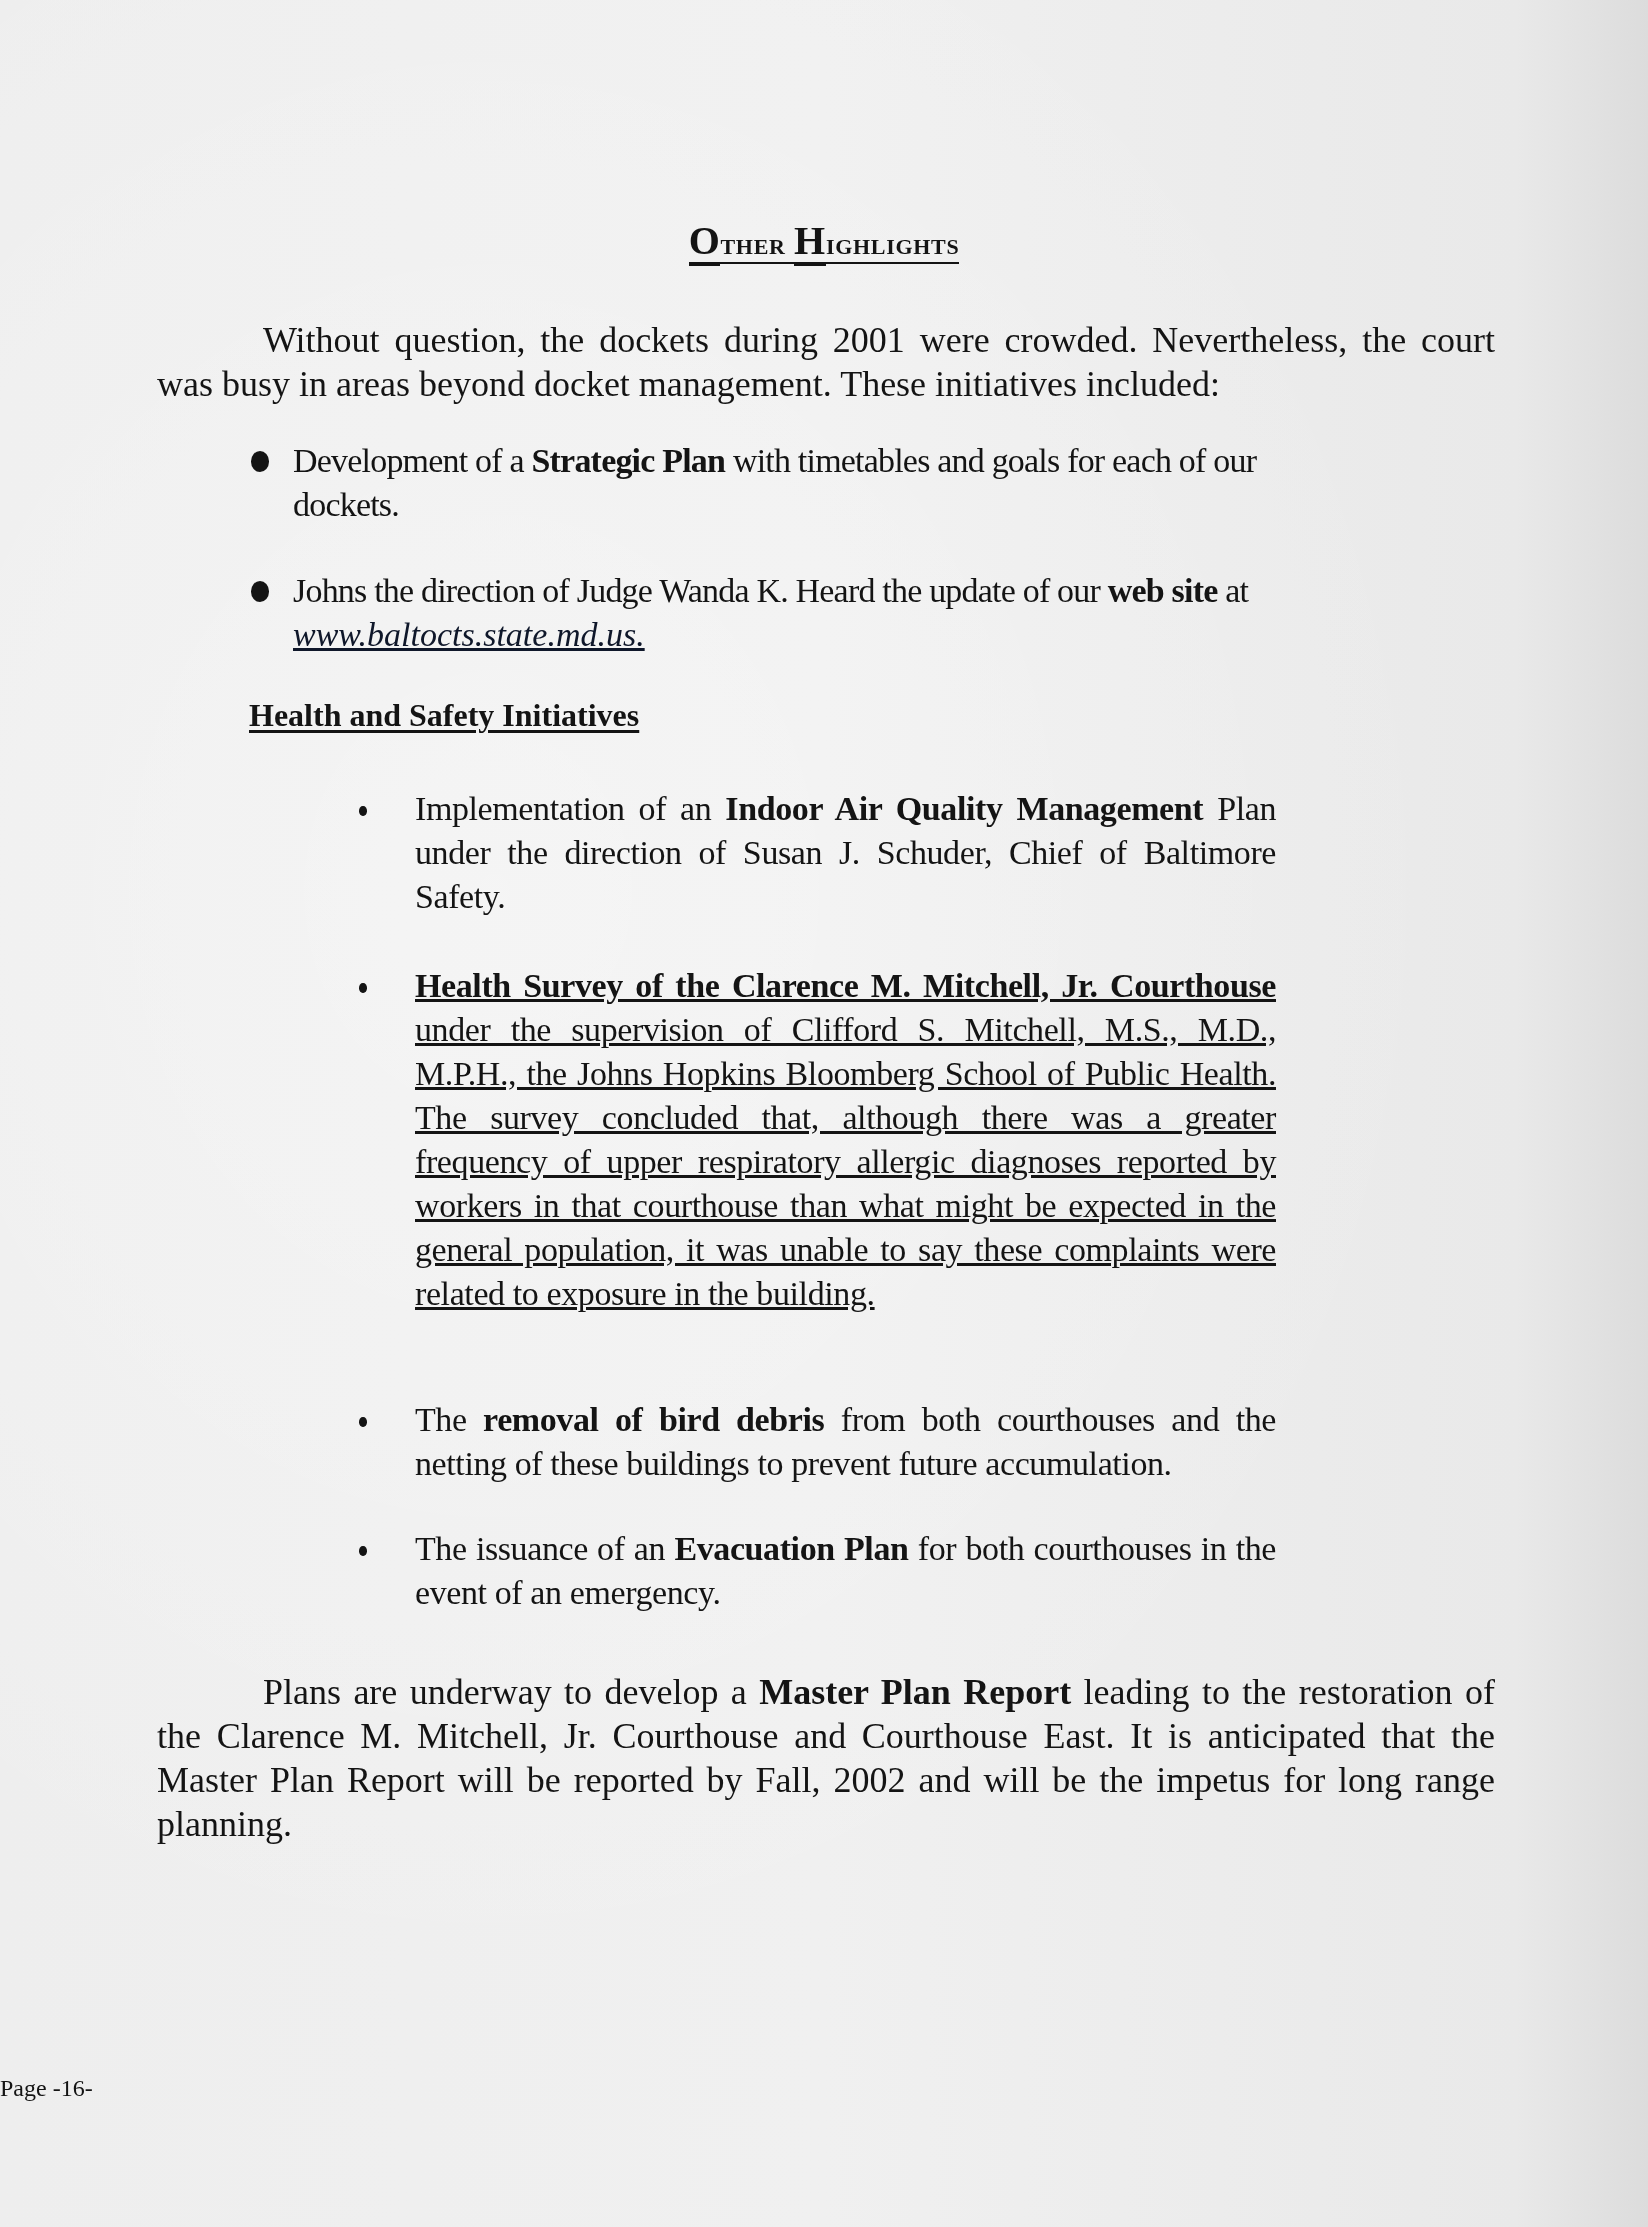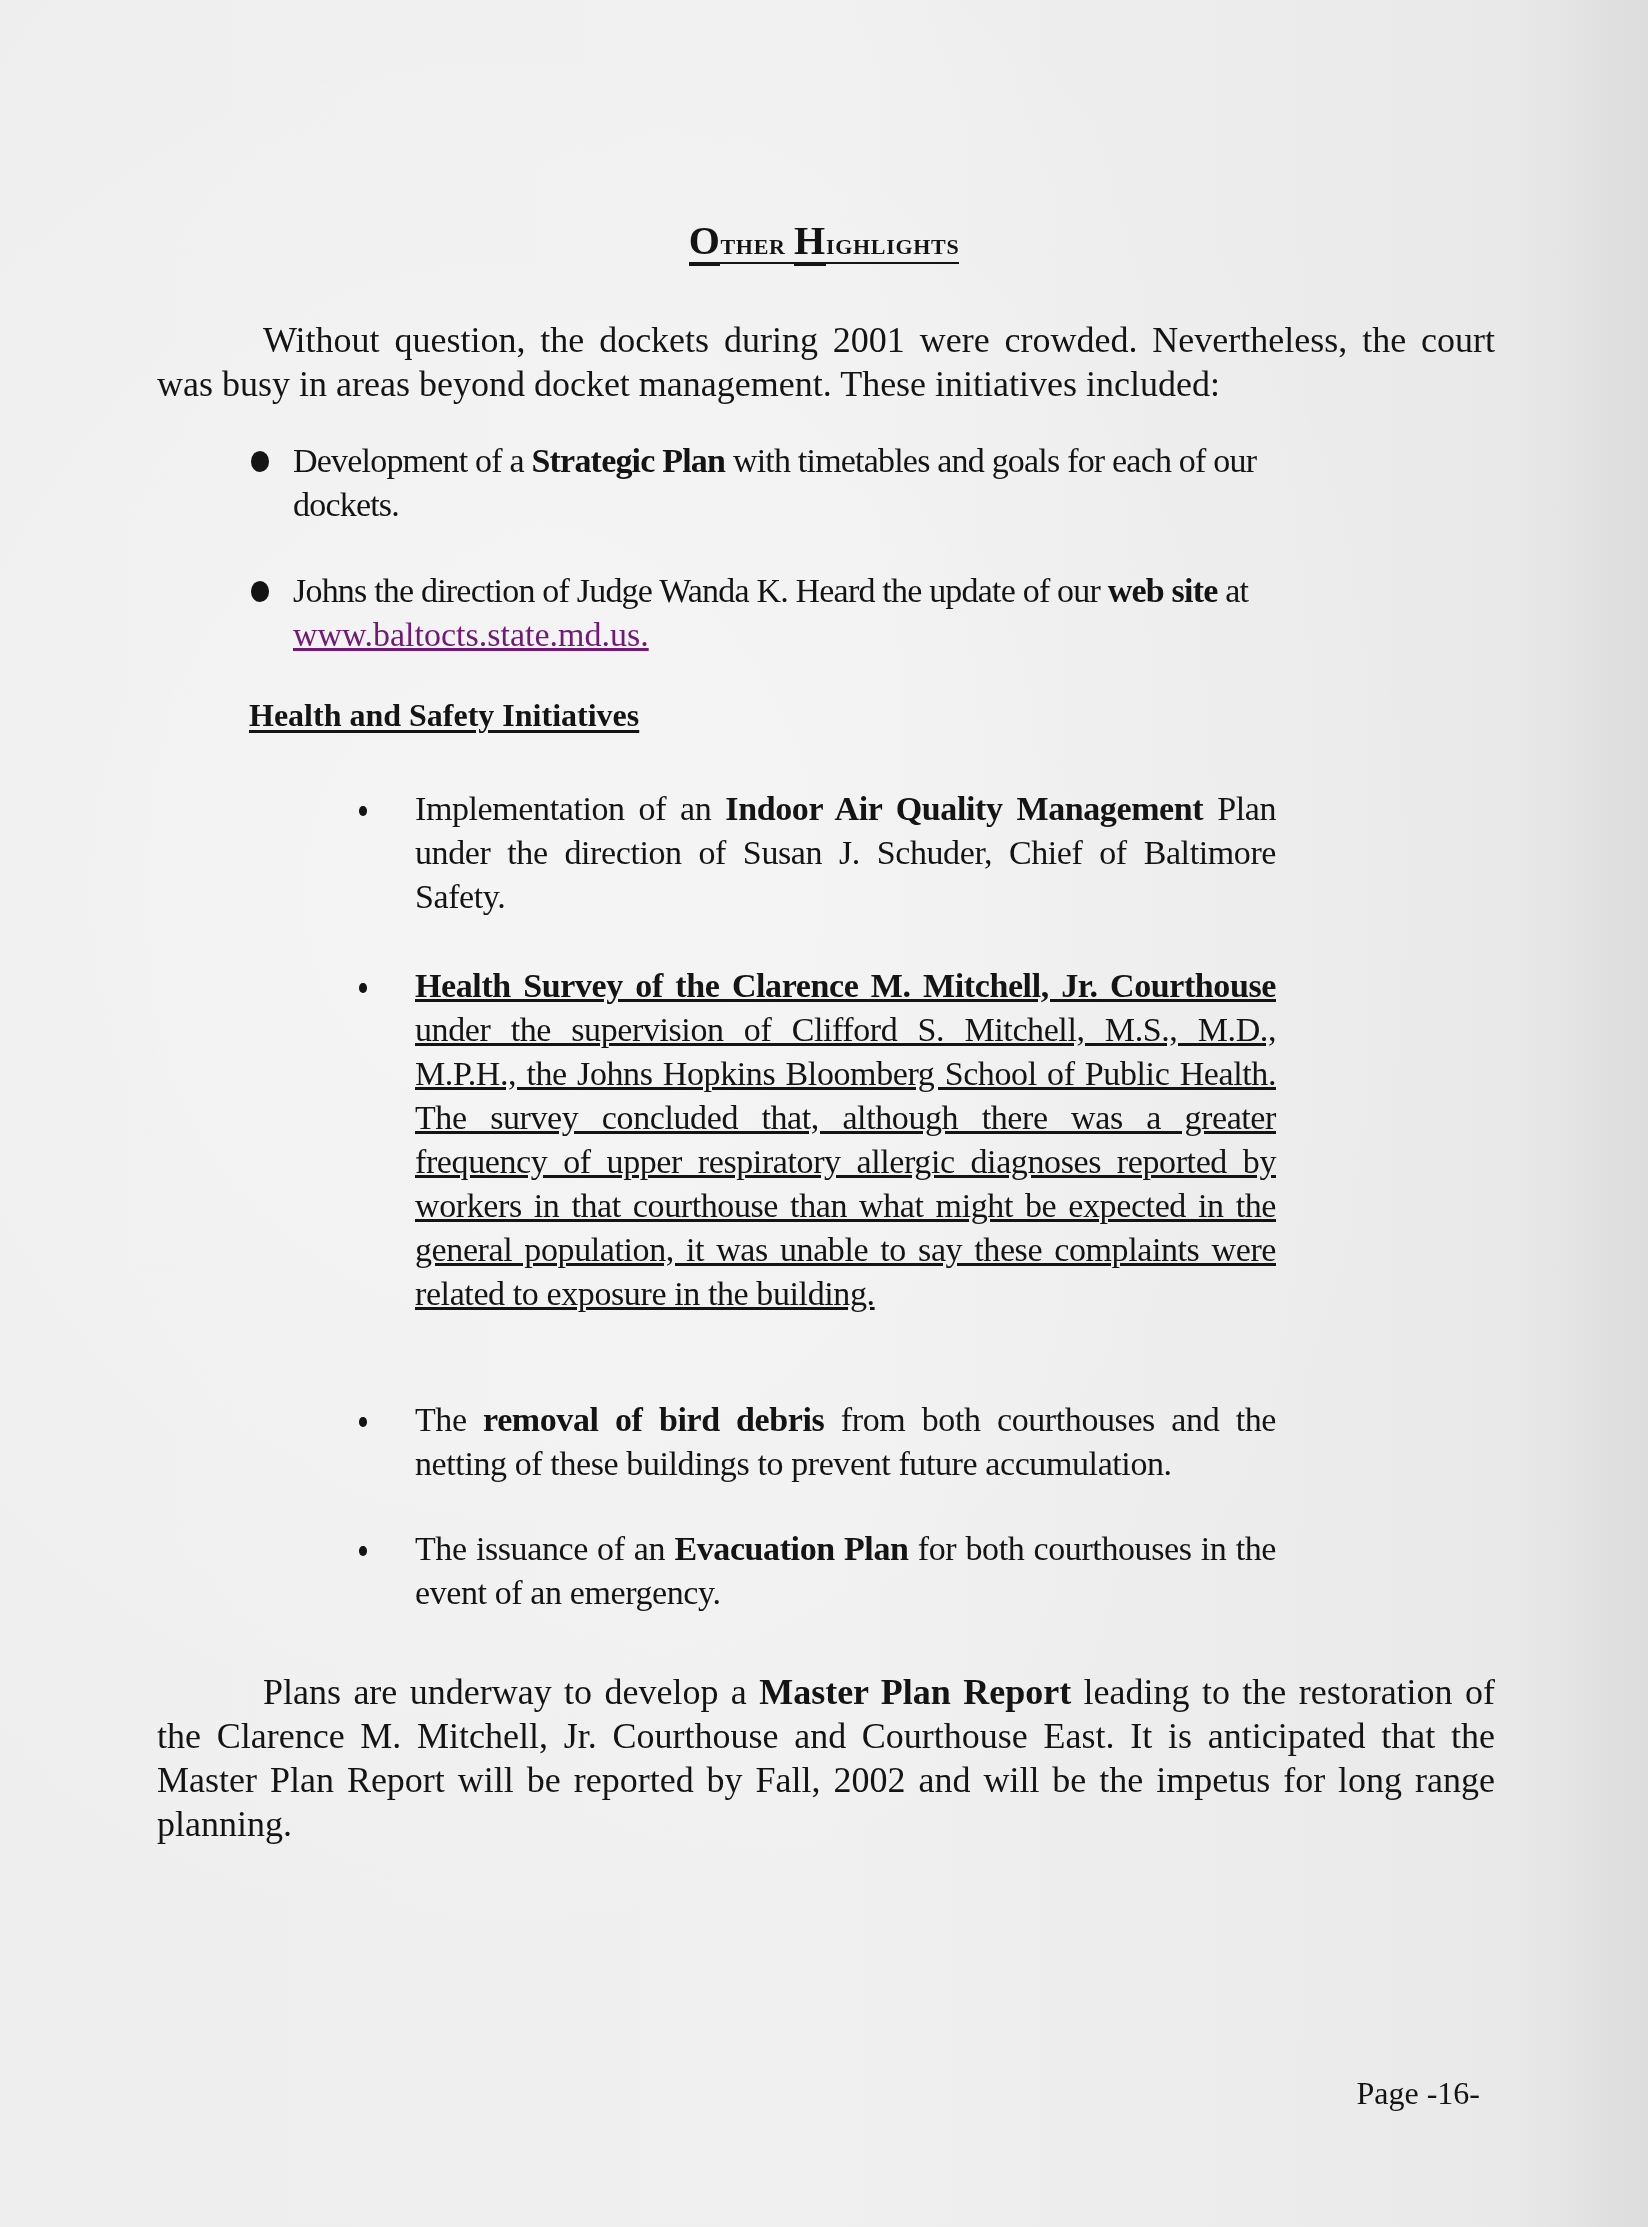--- a/index.html
+++ b/index.html
@@ -33,41 +33,41 @@
   .big-item .bullet {
     position: absolute; left: 2px; top: 12.3px; width: 18px; height: 20.5px;
     background: #141414; border-radius: 50%;
   }
   .big-item .txt {
     margin-left: 44px; font-size: 34px; line-height: 44px;
     letter-spacing: -0.8px;
   }
   .b1 { top: 439px; }
   .b2 { top: 569px; }
-  .url { color: #701a75; text-decoration: underline; letter-spacing: 0; }
+  .url { color: #0f172a; text-decoration: underline; letter-spacing: 0; font-style: italic; }
   .h2 {
     left: 249px; top: 697px; font-size: 32px; font-weight: bold;
     text-decoration: underline; text-decoration-thickness: 2.7px; text-underline-offset: 4.1px;
   }
   .small-item { position: absolute; left: 355px; width: 921px; }
   .small-item .dot {
     position: absolute; left: 4.1px; top: 19px; width: 7.5px; height: 9.6px;
     background: #141414; border-radius: 50%;
   }
   .small-item .txt {
     margin-left: 60px; font-size: 34px; line-height: 44px;
     text-align: justify; letter-spacing: -0.4px;
   }
   .s1 { top: 787px; }
   .s2 { top: 964px; text-decoration: underline; }
   .s3 { top: 1398px; }
   .s4 { top: 1527px; }
   .page-num {
-    left: 0; width: 1480px; top: 2075px; text-align: right;
-    font-size: 32px;
+    left: 0; width: 1480px; top: 2075px; text-align: left;
+    font-size: 24px;
   }
   b { font-weight: bold; }
 </style>
 </head>
 <body>
 
 <div class="paper"></div>
 
 <div class="block title">
   <span><span class="cap">O</span><span>ther </span><span class="cap">H</span><span>ighlights</span></span>

